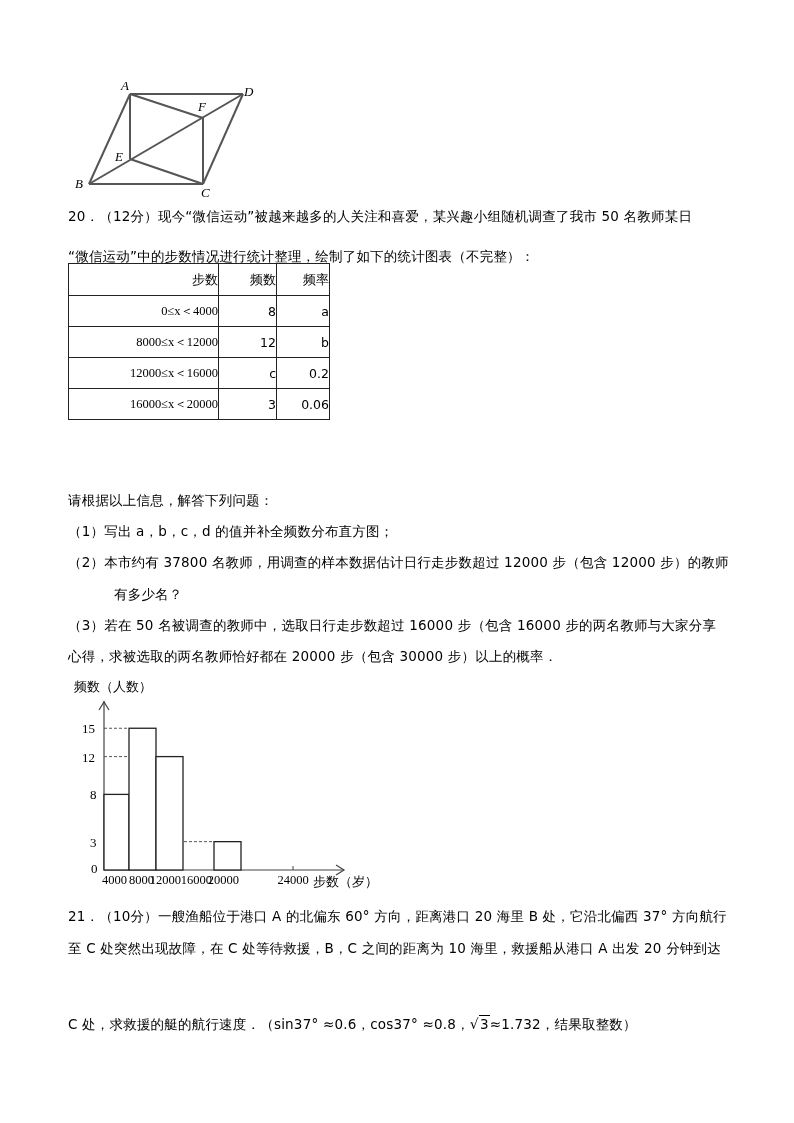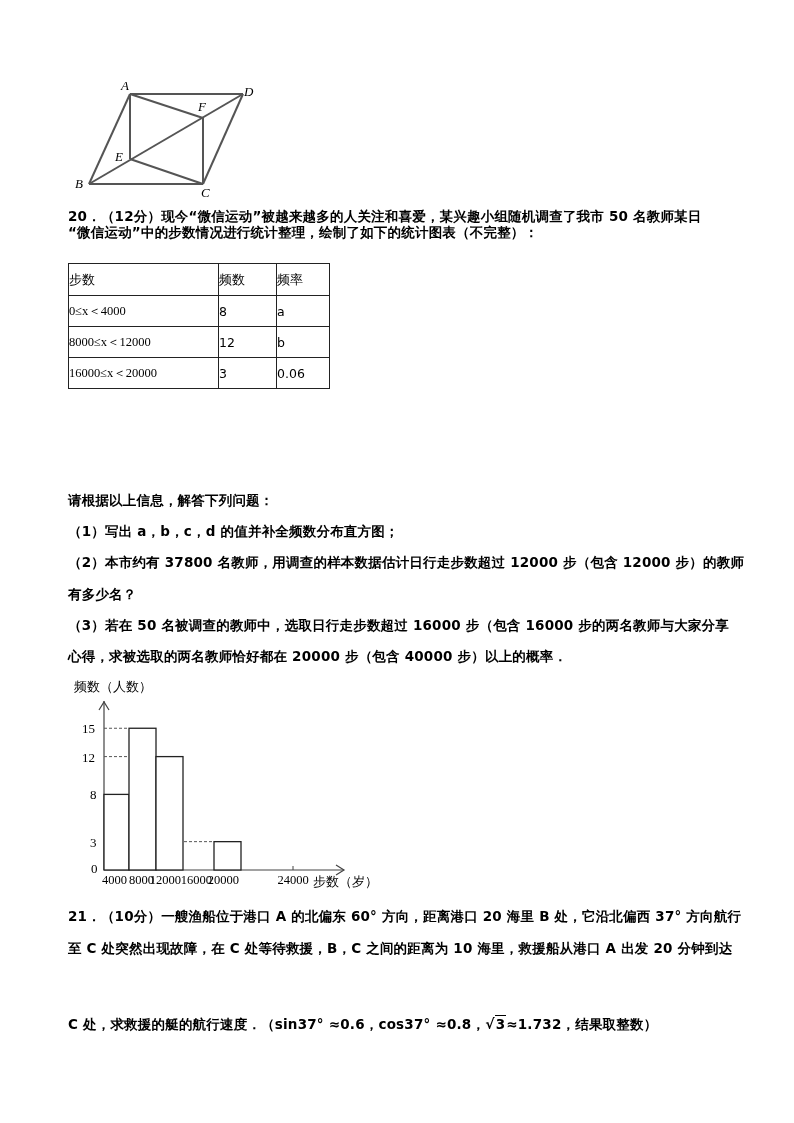--- a/index.html
+++ b/index.html
@@ -1,22 +1,22 @@
 <!DOCTYPE html>
 <html><head>
 <meta charset="utf-8">
 <style>
   html, body { margin: 0; padding: 0; background: #ffffff; }
   body { width: 794px; height: 1123px; position: relative; overflow: hidden;
          font-family: "DejaVu Sans", sans-serif; color: #000; }
   .abs { position: absolute; }
-  .line { position: absolute; left: 68px; font-size: 13.5px; white-space: nowrap; letter-spacing: 0.2px; font-weight: bold; }
+  .line { position: absolute; left: 68px; font-size: 13.5px; white-space: nowrap; letter-spacing: 0.2px; }
   .serif { font-family: "Liberation Serif", serif; }
   table.freq { position: absolute; left: 68px; top: 263px; border-collapse: collapse; font-size: 12.5px; }
-  table.freq td { border: 1px solid #222; height: 30px; text-align: left; padding: 0; }
+  table.freq td { border: 1px solid #222; height: 30px; text-align: right; padding: 0; }
   table.freq td.c1 { width: 149px; }
   table.freq td.c2 { width: 57px; }
   table.freq td.c3 { width: 52px; }
   table.freq tr.hdr td { height: 31px; font-size: 13px; }
   svg text { font-family: "Liberation Serif", serif; }
 </style>
 </head>
 <body>
 
 <svg class="abs" style="left:70px; top:75px;" width="200" height="125" viewBox="0 0 200 125">
@@ -35,53 +35,58 @@
     <text x="51" y="15">A</text>
     <text x="174" y="21">D</text>
     <text x="128" y="36">F</text>
     <text x="45" y="86">E</text>
     <text x="5" y="113">B</text>
     <text x="131" y="122">C</text>
   </g>
 </svg>
 
 <div class="line" style="top:208px;">20．（12分）现今“微信运动”被越来越多的人关注和喜爱，某兴趣小组随机调查了我市 50 名教师某日</div>
-<div class="line" style="top:224px;">“微信运动”中的步数情况进行统计整理，绘制了如下的统计图表（不完整）：</div>
+<div class="line" style="top:248px;">“微信运动”中的步数情况进行统计整理，绘制了如下的统计图表（不完整）：</div>
 
 <table class="freq">
   <tbody>
       <tr class="hdr">
     <td class="c1">步数</td>
     <td class="c2">频数</td>
     <td class="c3">频率</td>
   </tr>
   <tr>
     <td class="c1 serif">0≤x＜4000</td>
     <td class="c2">8</td>
     <td class="c3">a</td>
   </tr>
   <tr>
     <td class="c1 serif">8000≤x＜12000</td>
     <td class="c2">12</td>
     <td class="c3">b</td>
   </tr>
   <tr>
+    <td class="c1 serif">12000≤x＜16000</td>
+    <td class="c2">c</td>
+    <td class="c3">0.2</td>
+  </tr>
+  <tr>
     <td class="c1 serif">16000≤x＜20000</td>
     <td class="c2">3</td>
     <td class="c3">0.06</td>
   </tr>
 </tbody>
   </table>
 
 <div class="line" style="top:492px;text-align:right;">请根据以上信息，解答下列问题：</div>
 <div class="line" style="top:523px;">（1）写出 a，b，c，d 的值并补全频数分布直方图；</div>
 <div class="line" style="top:554px;">（2）本市约有 37800 名教师，用调查的样本数据估计日行走步数超过 12000 步（包含 12000 步）的教师</div>
-<div class="line" style="top:586px;">有多少名？</div>
+<div class="line" style="top:586px;margin-left:46px;">有多少名？</div>
 <div class="line" style="top:617px;">（3）若在 50 名被调查的教师中，选取日行走步数超过 16000 步（包含 16000 步的两名教师与大家分享</div>
-<div class="line" style="top:648px;">心得，求被选取的两名教师恰好都在 20000 步（包含 40000 步）以上的概率．</div>
+<div class="line" style="top:648px;">心得，求被选取的两名教师恰好都在 20000 步（包含 30000 步）以上的概率．</div>
 
 <svg id="histogram" class="abs" style="left:70px; top:675px;" width="320" height="220">
   <text x="4" y="16" font-size="13" style="font-family:'DejaVu Sans',sans-serif;">频数（人数）</text>
   <line x1="34" y1="26" x2="34" y2="195" stroke="#444" stroke-width="1.2"></line>
   <polyline points="29,35 34,27 39,35" fill="none" stroke="#444" stroke-width="1.2"></polyline>
   <line x1="34" y1="195" x2="274" y2="195" stroke="#444" stroke-width="1.2"></line>
   <polyline points="266,190 274,195 266,200" fill="none" stroke="#444" stroke-width="1.2"></polyline>
   <g id="hist-guides">
       <line x1="34" y1="53.25" x2="59" y2="53.25" stroke="#555" stroke-dasharray="3,2" stroke-width="1"></line>
       <line x1="34" y1="81.60000000000001" x2="86" y2="81.60000000000001" stroke="#555" stroke-dasharray="3,2" stroke-width="1"></line>

